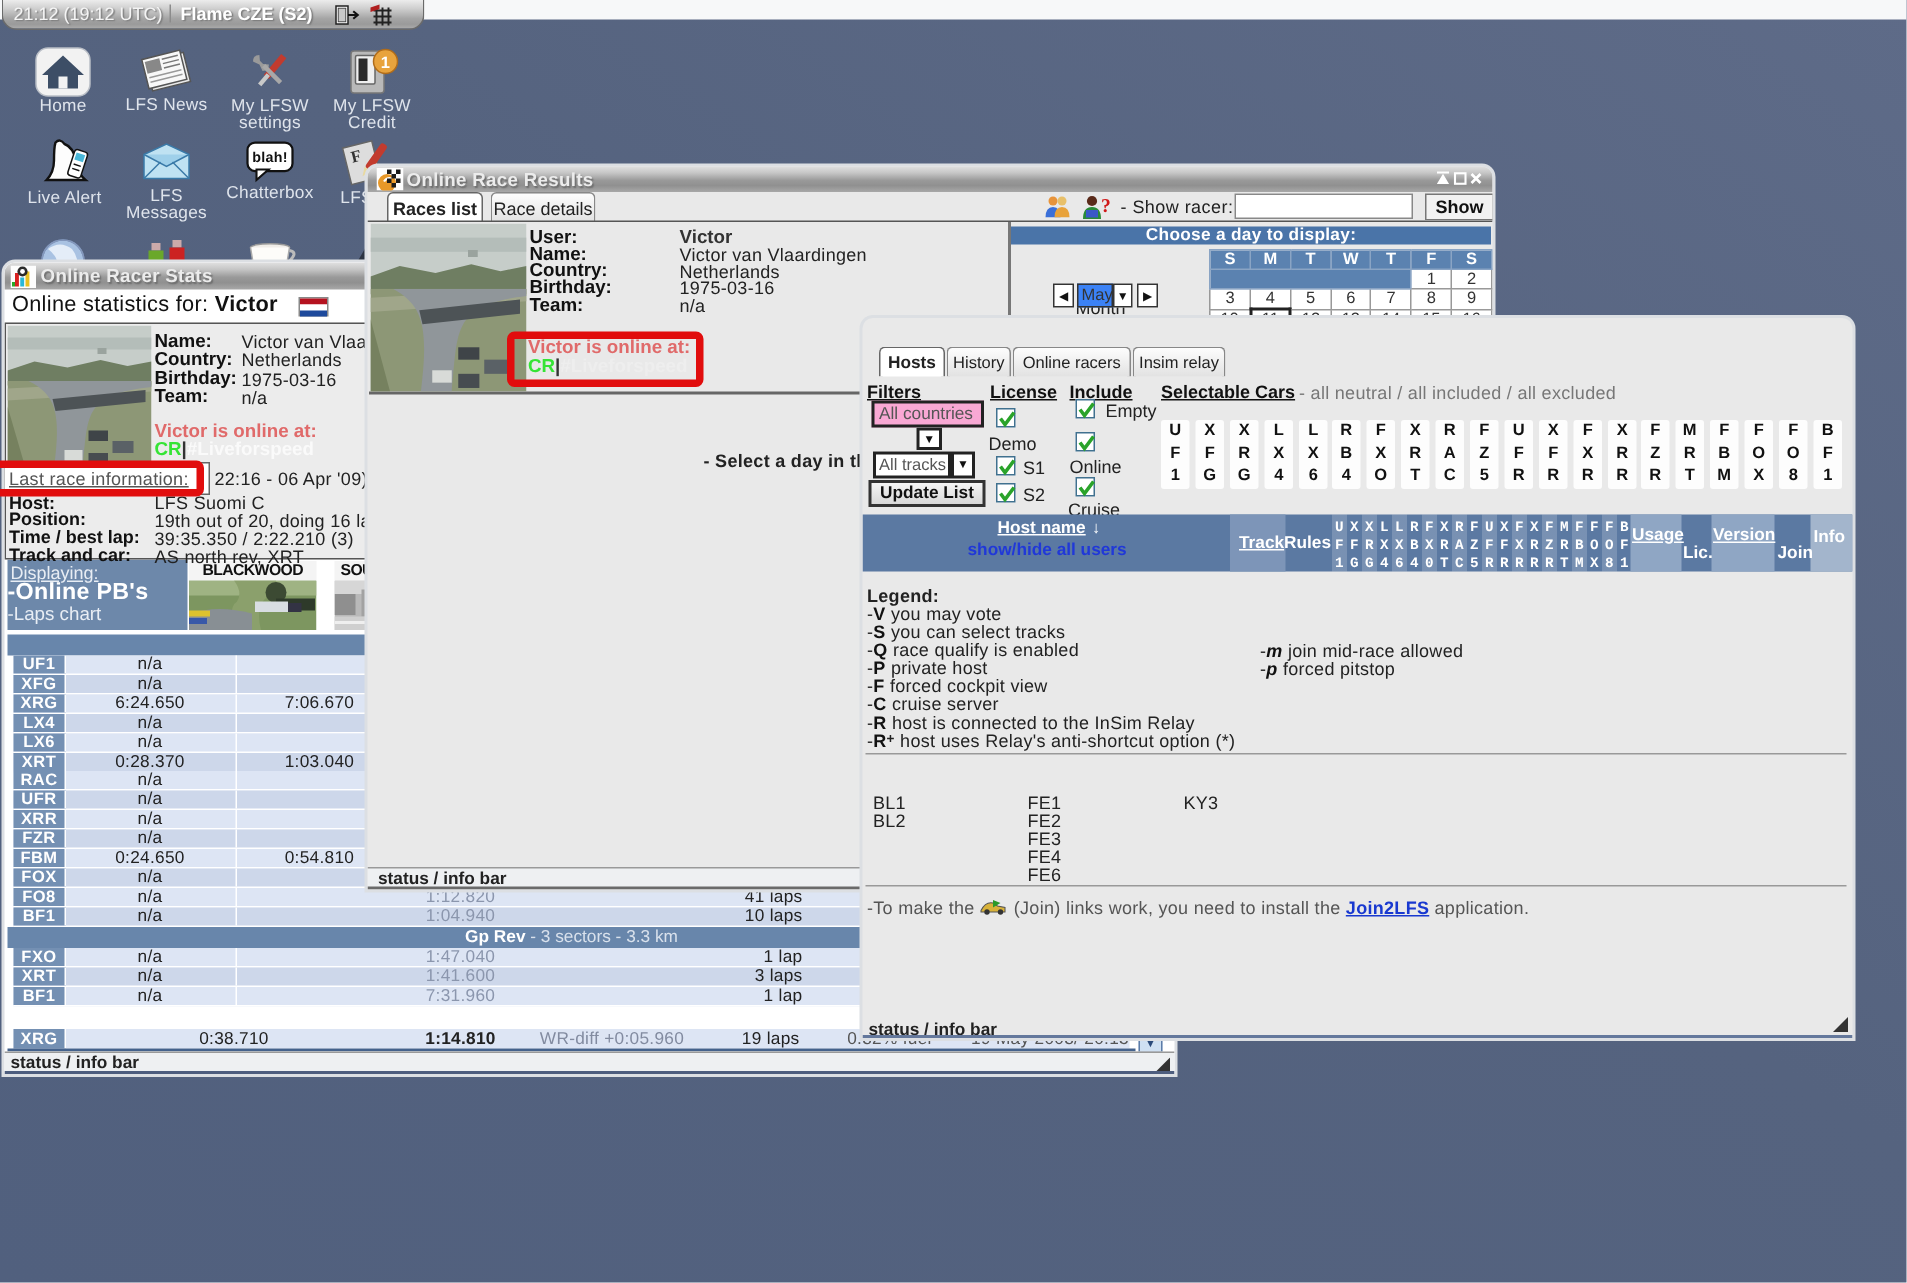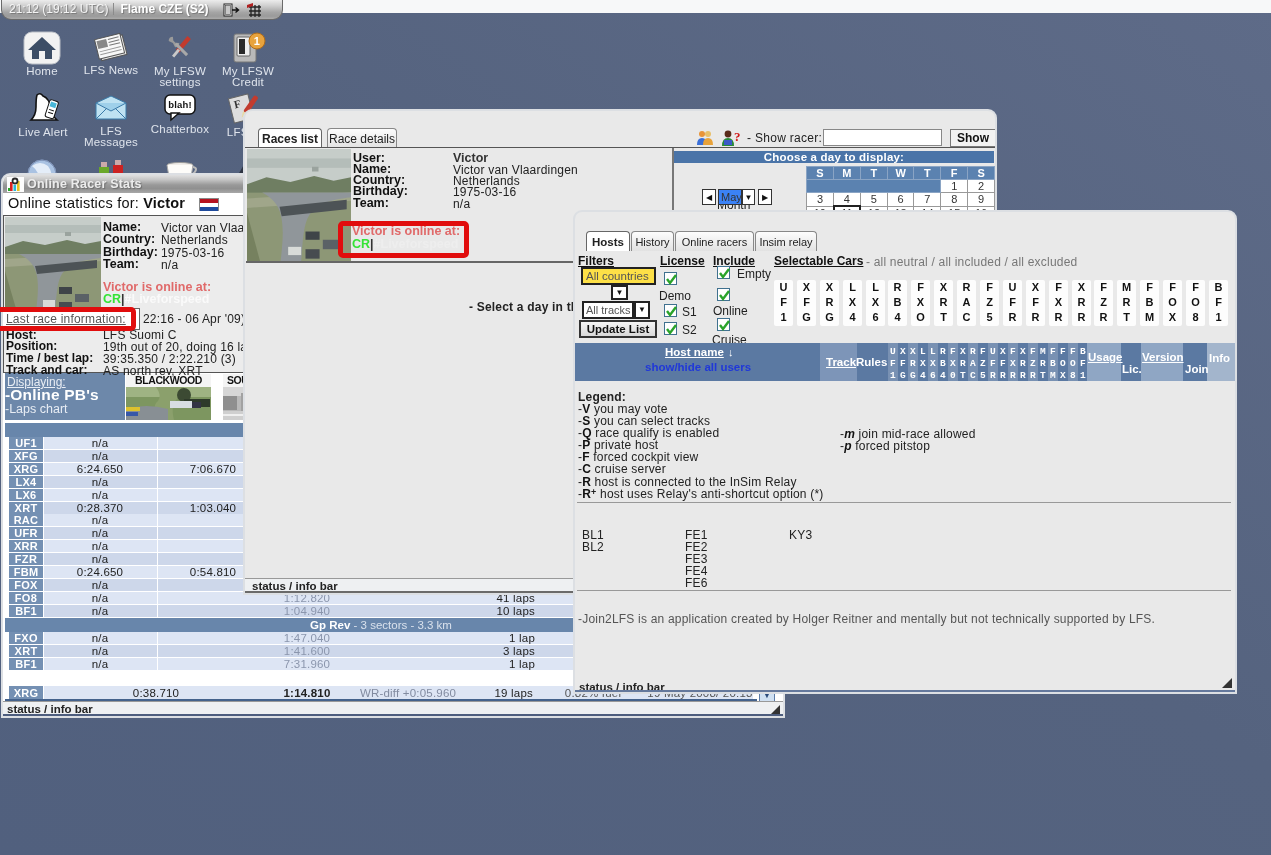--- a/index.html
+++ b/index.html
@@ -372,20 +372,41 @@
   <div class="abs" style="left:0px;top:526px;width:780px;height:15px;background:#eef0f2;border-top:1px solid #999;">
     <span class="abs" style="left:4px;top:1px;font-size:11.5px;font-weight:bold;color:#222;">status / info bar</span>
     <svg class="abs" style="right:3px;top:3px;" width="10" height="10">
         <path d="M10 0 L10 10 L0 10 Z" fill="#333"></path>
       </svg>
   </div>
   <div class="abs" style="left:0;top:539px;width:780px;height:2px;background:#4d5d7e;"></div>
 </div>
 
 <div class="win" style="left:245px;top:111px;width:750px;height:482px;background:#e9e9e9;z-index:20;">
+  <div class="tbar-gray" style="height:17px;">
+    <svg style="position:absolute;left:6px;top:1px" width="18" height="15" viewBox="0 0 18 15">
+        <rect width="18" height="15" fill="#fdfdfd"></rect>
+        <circle cx="7" cy="10" r="6" fill="#e89828"></circle>
+        <path d="M5 9 q2-3 5-2" stroke="#fff" stroke-width="1.5" fill="none"></path>
+        <g fill="#1a1a1a">
+          <rect x="7" y="1" width="3" height="3"></rect>
+          <rect x="13" y="1" width="3" height="3"></rect>
+          <rect x="10" y="4" width="3" height="3"></rect>
+          <rect x="7" y="7" width="3" height="3"></rect>
+          <rect x="13" y="7" width="3" height="3"></rect>
+          <rect x="10" y="10" width="3" height="3"></rect>
+        </g>
+      </svg>
+    <span style="position:absolute;left:26px;top:2px;color:#ececec;">Online Race Results</span>
+    <svg style="position:absolute;right:7px;top:3px;" width="30" height="10" viewBox="0 0 30 10">
+        <path d="M0 1 L8 1 M1 8 L4 3 L7 8 Z" stroke="#fff" fill="#fff" stroke-width="1.2"></path>
+        <rect x="12" y="1.5" width="7" height="7" fill="none" stroke="#fff" stroke-width="1.4"></rect>
+        <path d="M23 2 L29 8 M29 2 L23 8" stroke="#fff" stroke-width="1.8"></path>
+      </svg>
+  </div>
   <div class="abs" style="left:0;top:17px;width:750px;height:19px;background:#e9e9e9;"></div>
   <div class="tab on" style="left:13px;top:17px;width:64px;height:20px;line-height:20px;">Races list</div>
   <div class="tab" style="left:82px;top:17px;width:70px;height:20px;line-height:20px;">Race details</div>
   <div class="abs" style="left:0;top:36px;width:750px;height:1px;background:#555;"></div>
   <svg class="abs" style="left:451px;top:19px;" width="18" height="15" viewBox="0 0 18 15">
       <circle cx="6" cy="4" r="3" fill="#e8943a"></circle>
       <path d="M1 15 q0-7 5-7 q5 0 5 7Z" fill="#3a6fd8"></path>
       <circle cx="12" cy="4" r="3" fill="#e8c06a"></circle>
       <path d="M7 15 q0-7 5-7 q5 0 5 7Z" fill="#e8a23a"></path>
     </svg>
@@ -484,21 +505,21 @@
 <div class="win" style="left:575px;top:212px;width:660px;height:480px;background:#e9e9e9;z-index:30;">
   <div class="tab on" style="left:11px;top:19px;width:44px;height:20px;line-height:20px;font-size:11.5px;">Hosts</div>
   <div class="tab" style="left:56px;top:19px;width:43px;height:20px;line-height:20px;font-size:11px;">History</div>
   <div class="tab" style="left:100px;top:19px;width:79px;height:20px;line-height:20px;font-size:11px;">Online racers</div>
   <div class="tab" style="left:180px;top:19px;width:62px;height:20px;line-height:20px;font-size:11px;">Insim relay</div>
   <span class="abs" style="left:3px;top:42px;font-size:12px;font-weight:bold;text-decoration:underline;color:#111;">Filters</span>
   <span class="abs" style="left:85px;top:42px;font-size:12px;font-weight:bold;text-decoration:underline;color:#111;">License</span>
   <span class="abs" style="left:138px;top:42px;font-size:12px;font-weight:bold;text-decoration:underline;color:#111;">Include</span>
   <span class="abs" style="left:199px;top:42px;font-size:12px;font-weight:bold;text-decoration:underline;color:#111;">Selectable Cars</span>
   <span class="abs" style="left:291px;top:43px;font-size:12px;color:#777;letter-spacing:.2px;">- all neutral / all included / all excluded</span>
-  <div class="abs" style="left:6px;top:55px;width:75px;height:18px;background:#fde047;border:2px solid #222;font-size:11.5px;color:#555;line-height:14px;padding-left:3px;">All countries</div>
+  <div class="abs" style="left:6px;top:55px;width:75px;height:18px;background:#f9a8d4;border:2px solid #222;font-size:11.5px;color:#555;line-height:14px;padding-left:3px;">All countries</div>
   <div class="cb" style="left:89px;top:60px;">
       <svg width="13" height="13" viewBox="0 0 13 13">
         <path d="M2 6 L5 10 L11 2" fill="none" stroke="#2aa32a" stroke-width="2.4"></path>
       </svg>
     </div>
   <div class="cb" style="left:142px;top:54px;">
       <svg width="13" height="13" viewBox="0 0 13 13">
         <path d="M2 6 L5 10 L11 2" fill="none" stroke="#2aa32a" stroke-width="2.4"></path>
       </svg>
     </div>
@@ -589,21 +610,26 @@
   <div class="abs" style="left:2px;top:290px;width:654px;height:1px;background:#999;"></div>
   <span class="leg" style="left:7px;top:316px;">BL1</span>
   <span class="leg" style="left:7px;top:328px;">BL2</span>
   <span class="leg" style="left:110px;top:316px;">FE1</span>
   <span class="leg" style="left:110px;top:328px;">FE2</span>
   <span class="leg" style="left:110px;top:340px;">FE3</span>
   <span class="leg" style="left:110px;top:352px;">FE4</span>
   <span class="leg" style="left:110px;top:364px;">FE6</span>
   <span class="leg" style="left:214px;top:316px;">KY3</span>
   <div class="abs" style="left:2px;top:378px;width:654px;height:1px;background:#999;"></div>
-  <span class="abs" style="left:3px;top:400px;font-size:12px;color:#555;letter-spacing:.2px;">-Join2LFS is an application created by Holger Reitner and mentally but not technically supported by LFS.</span>
+  <span class="abs" style="left:3px;top:386px;font-size:12px;color:#555;letter-spacing:.2px;">-To make the <svg width="19" height="11" viewBox="0 0 19 11" style="vertical-align:-1px;">
+        <path d="M1 8 q3-6 8-5 l3 2 l5 1 l0 3 l-16 0Z" fill="#d8b23a" stroke="#555" stroke-width=".7"></path>
+        <circle cx="5" cy="9" r="1.8" fill="#333"></circle>
+        <circle cx="14" cy="9" r="1.8" fill="#333"></circle>
+        <path d="M9 1 l5 2 l-5 3Z" fill="#2a9a2a"></path>
+      </svg> (Join) links work, you need to install the <span style="color:#1838d0;text-decoration:underline;font-weight:bold;">Join2LFS</span> application.</span>
   <span class="abs" style="left:4px;top:469px;font-size:11.5px;font-weight:bold;color:#222;">status / info bar</span>
   <div class="abs" style="left:0;top:478px;width:660px;height:2px;background:#64789c;"></div>
   <svg class="abs" style="right:3px;top:466px;" width="10" height="10">
       <path d="M10 0 L10 10 L0 10 Z" fill="#333"></path>
     </svg>
 </div>
 <div class="redrect" style="left:338px;top:221px;width:131px;height:37px;"></div>
 <div class="redrect" style="left:-10px;top:307px;width:146px;height:24px;"></div>
 
 </body></html>

